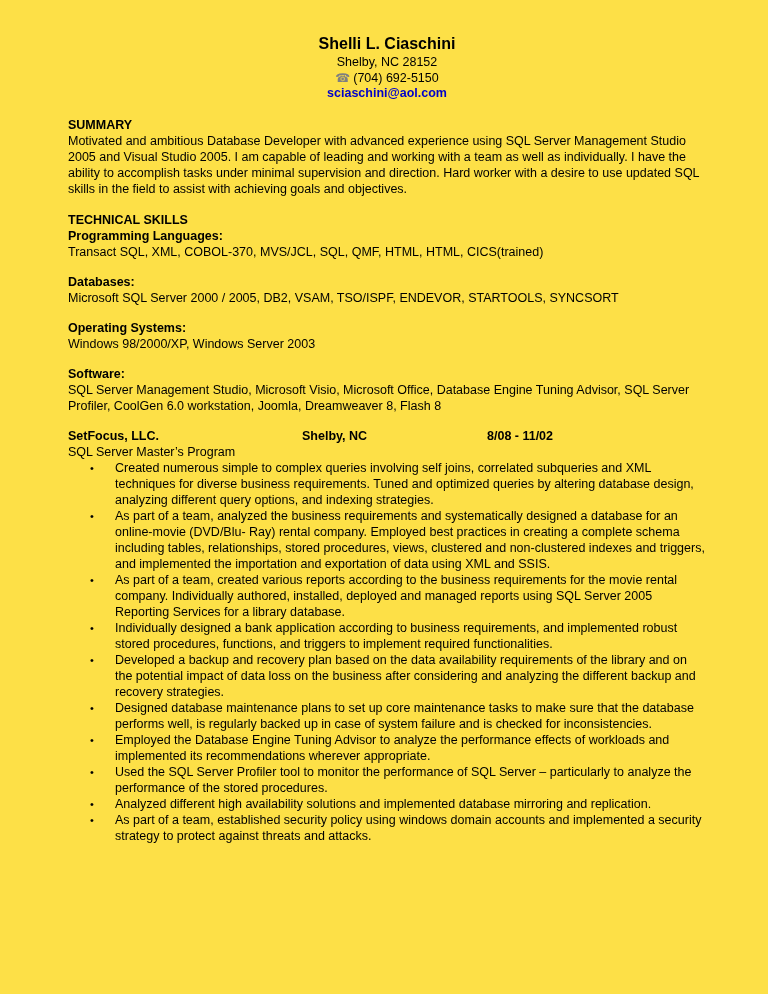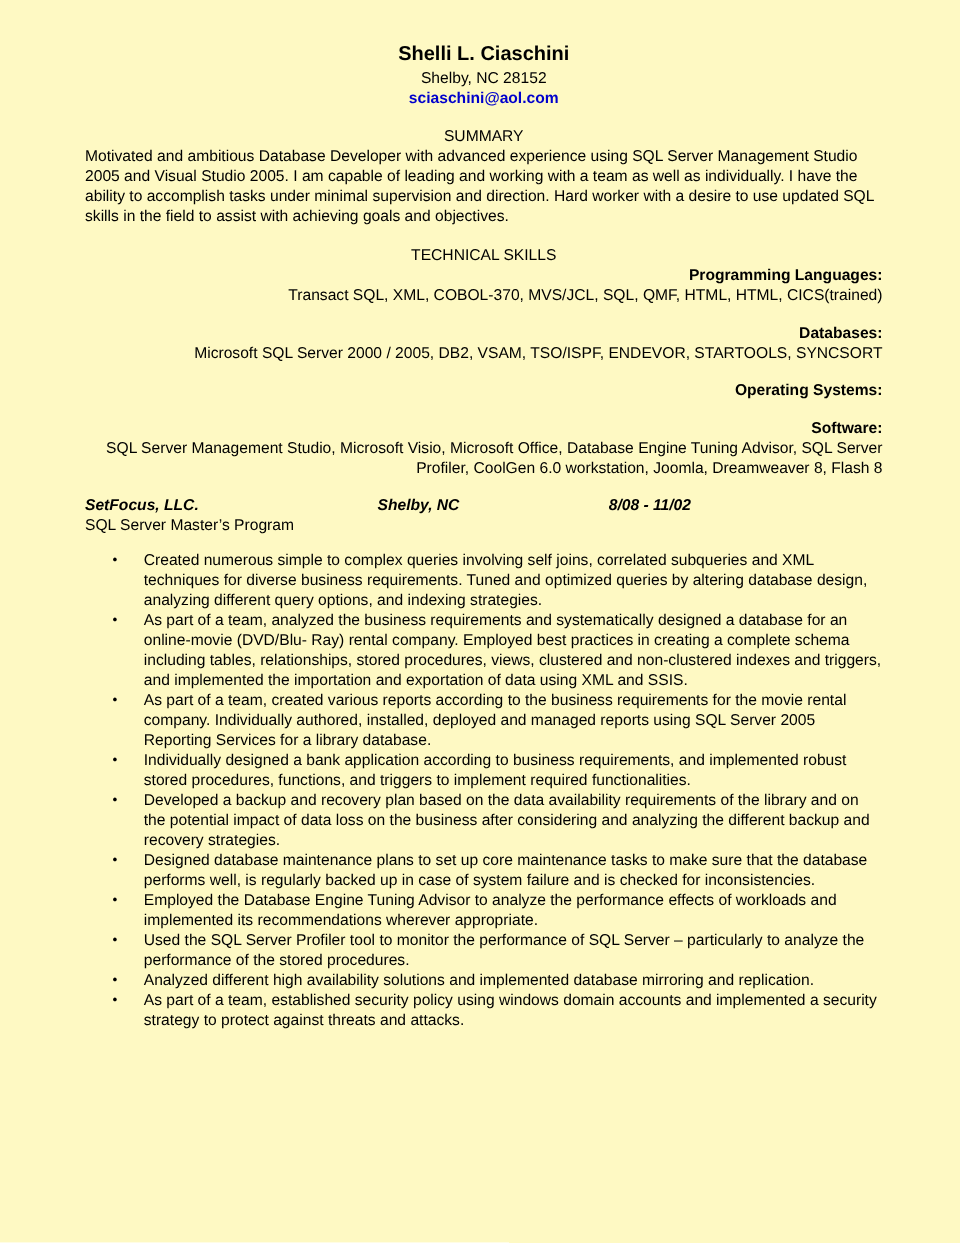--- a/index.html
+++ b/index.html
@@ -1,59 +1,60 @@
 <!DOCTYPE html>
 <html><head>
 <meta charset="utf-8">
 <style>
   html,body{margin:0;padding:0;background:#ffffff;}
   .page{
     position:relative;
     width:768px;
     height:994px;
     box-sizing:border-box;
-    background:#fef9c3;
+    background:#fde047;
     color:#000000;
     font-family:"Liberation Sans", sans-serif;
     font-size:12.5px;
     line-height:16px;
     padding:34px 62px 0 68px;
     overflow:hidden;
   }
   
   .resume-header{text-align:center;margin-bottom:15px;}
   .resume-name{font-size:16px;font-weight:bold;line-height:19px;margin-bottom:2px;}
   .contact-line{font-size:12.5px;line-height:15.5px;}
   .phone-icon{color:#7f7f7f;font-size:12px;margin-right:3px;}
   .email-link{color:#0000cc;font-weight:bold;cursor:pointer;}
   
-  .sec-heading{font-weight:normal;text-align:center;}
+  .sec-heading{font-weight:bold;}
   .summary-body{margin:0 0 15px 0;}
-  .skill-group{margin-bottom:14px;text-align:right;}
+  .skill-group{margin-bottom:14px;}
   .skill-label{font-weight:bold;}
   
-  .exp-header{display:flex;font-weight:bold;margin-top:4px;font-style:italic;}
+  .exp-header{display:flex;font-weight:bold;margin-top:4px;}
   .exp-company{width:234px;flex:none;}
   .exp-location{width:185px;flex:none;}
   .exp-dates{flex:none;}
-  .exp-role{margin-bottom:12px;}
+  .exp-role{margin-bottom:0;}
   
   .bullet-list{margin:0;}
   .bullet-item{display:flex;padding-left:22px;}
   .bullet-marker{flex:none;width:25px;font-size:11px;}
   .bullet-text{flex:1;}
 </style>
 </head>
 <body>
 
 <div class="page">
 
   <div class="resume-header">
     <div class="resume-name">Shelli L. Ciaschini</div>
     <div class="contact-line">Shelby, NC 28152</div>
+    <div class="contact-line"><span class="phone-icon">☎</span><span>(704) 692-5150</span></div>
     <div class="contact-line"><a class="email-link">sciaschini@aol.com</a></div>
   </div>
 
   <div>
     <div class="sec-heading">SUMMARY</div>
     <div class="summary-body">Motivated and ambitious Database Developer with advanced experience using SQL Server Management Studio 2005 and Visual Studio 2005.  I am capable of leading and working with a team as well as individually. I have the ability to accomplish tasks under minimal supervision and direction.  Hard worker with a desire to use updated SQL skills in the field to assist with achieving goals and objectives.</div>
   </div>
 
   <div>
     <div class="sec-heading">TECHNICAL SKILLS</div>
@@ -64,20 +65,21 @@
     </div>
 
 
     <div class="skill-group">
       <div class="skill-label">Databases:</div>
       <div>Microsoft SQL Server 2000 / 2005, DB2, VSAM, TSO/ISPF, ENDEVOR, STARTOOLS, SYNCSORT</div>
     </div>
 
     <div class="skill-group">
       <div class="skill-label">Operating Systems:</div>
+      <div>Windows 98/2000/XP, Windows Server 2003</div>
     </div>
 
     <div class="skill-group">
       <div class="skill-label">Software:</div>
       <div>SQL Server Management Studio, Microsoft Visio, Microsoft Office, Database Engine Tuning Advisor, SQL Server Profiler, CoolGen 6.0 workstation, Joomla, Dreamweaver 8, Flash 8</div>
     </div>
   </div>
 
   <div>
     <div class="exp-header">

